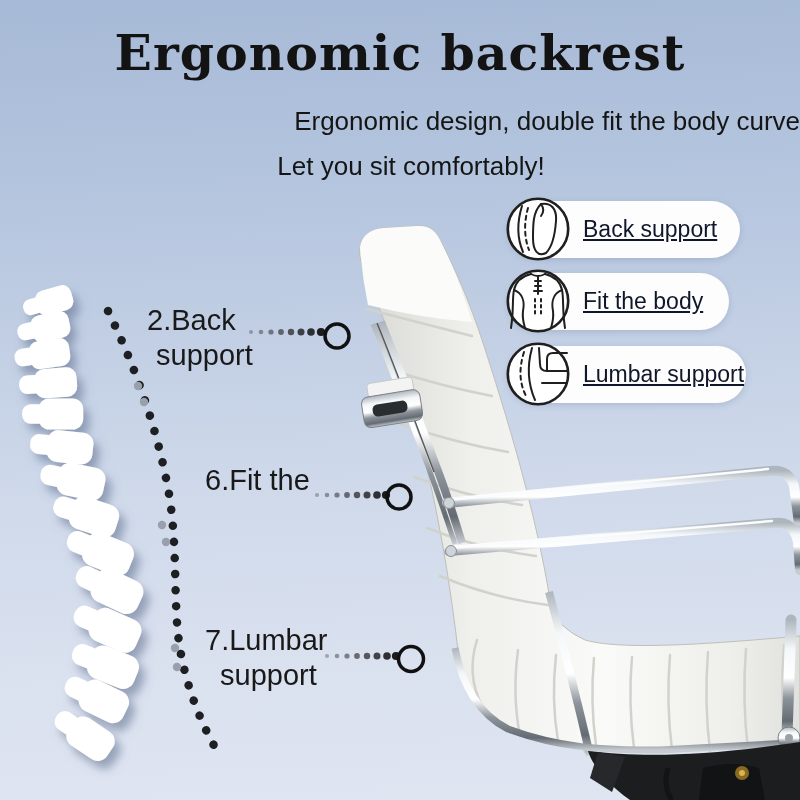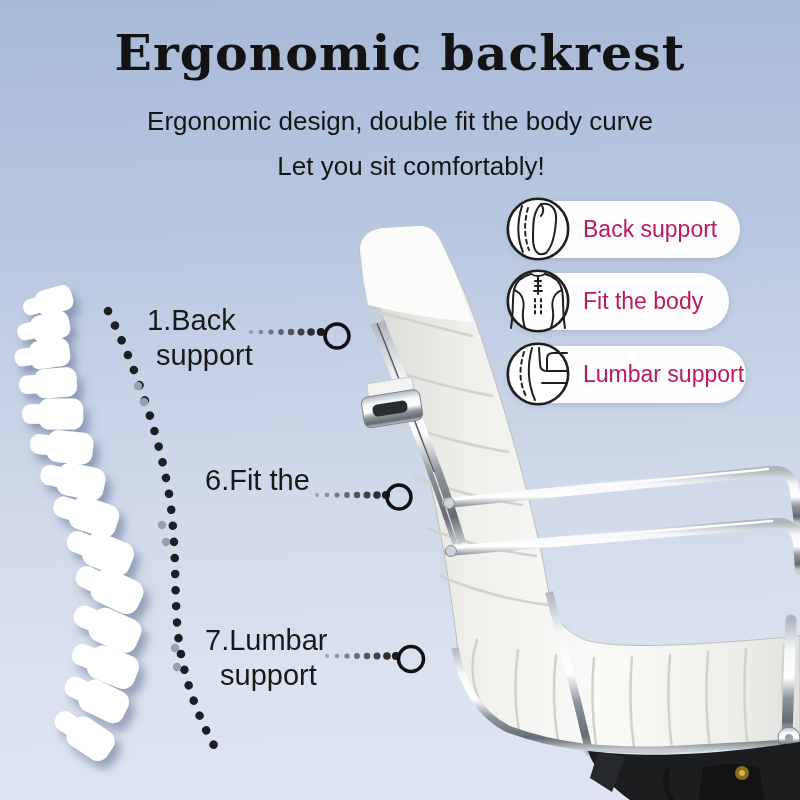--- a/index.html
+++ b/index.html
@@ -5,41 +5,41 @@
   html,body{margin:0;padding:0;}
   body{width:800px;height:800px;overflow:hidden;
        font-family:"Liberation Sans",sans-serif;}
   .stage{position:relative;width:800px;height:800px;
          background:linear-gradient(178deg,#a6b9d6 0%,#b3c4de 22%,#c2cfe4 42%,#d0daeb 62%,#dae1ef 82%,#dfe5f1 100%);}
   .art{position:absolute;left:0;top:0;width:800px;height:800px;}
 
   .title{position:absolute;left:0;top:24px;width:800px;margin:0;
          text-align:center;font-family:"DejaVu Serif",serif;font-weight:800;
          font-size:49px;letter-spacing:1px;color:#131313;}
-  .sub1{position:absolute;left:0;top:106px;width:800px;margin:0;text-align:center;
+  .sub1{position:absolute;left:0;top:106px;width:800px;margin:0;text-align:right;
         font-size:26px;color:#151515;}
   .sub2{position:absolute;left:0;top:140px;width:800px;margin:11px;text-align:center;
         font-size:26px;color:#151515;}
 
   .annot{position:absolute;font-size:29px;line-height:35px;color:#191919;white-space:nowrap;}
   .annot .l2{display:block;}
   .annot-1{left:147px;top:303px;}
   .annot-1 .l2{padding-left:9px;}
   .annot-2{left:205px;top:463px;}
   .annot-2 .l2{padding-left:19px;}
   .annot-3{left:205px;top:623px;}
   .annot-3 .l2{padding-left:15px;}
 
   .pill{position:absolute;height:57px;background:#fdfdfe;border-radius:29px;
         box-shadow:0 2px 6px rgba(90,110,150,.25);display:flex;align-items:center;}
   .pill-1{left:508px;top:201px;width:232px;}
   .pill-2{left:508px;top:273px;width:221px;}
   .pill-3{left:508px;top:346px;width:238px;}
   .pill .badge{position:absolute;left:-3px;top:-5px;width:66px;height:66px;}
-  .pill .plabel{margin-left:75px;font-size:23px;color:#be185d;white-space:nowrap;}
+  .pill .plabel{margin-left:75px;font-size:23px;color:#0f172a;white-space:nowrap;text-decoration:underline;}
 </style>
 </head>
 <body>
 
 <div class="stage">
 
   <svg class="art" viewBox="0 0 800 800">
     <defs>
       <linearGradient id="chr" x1="0" y1="0" x2="0" y2="1">
         <stop offset="0" stop-color="#aeb6bd"></stop>
@@ -203,21 +203,21 @@
         <circle cx="396" cy="656" r="4.1"></circle>
     </g>
     <circle cx="411" cy="659" r="12.5" fill="none" stroke="#111" stroke-width="3.5"></circle>
   </svg>
 
   <h1 class="title">Ergonomic backrest</h1>
   <p class="sub1">Ergonomic design, double fit the body curve</p>
   <p class="sub2">Let you sit comfortably!</p>
 
   <div class="annot annot-1">
-    <span>1.Back</span>
+    <span>2.Back</span>
     <span class="l2">support</span>
   </div>
   <div class="annot annot-2">
     <span>6.Fit the</span>
   </div>
   <div class="annot annot-3">
     <span>7.Lumbar</span>
     <span class="l2">support</span>
   </div>
 

